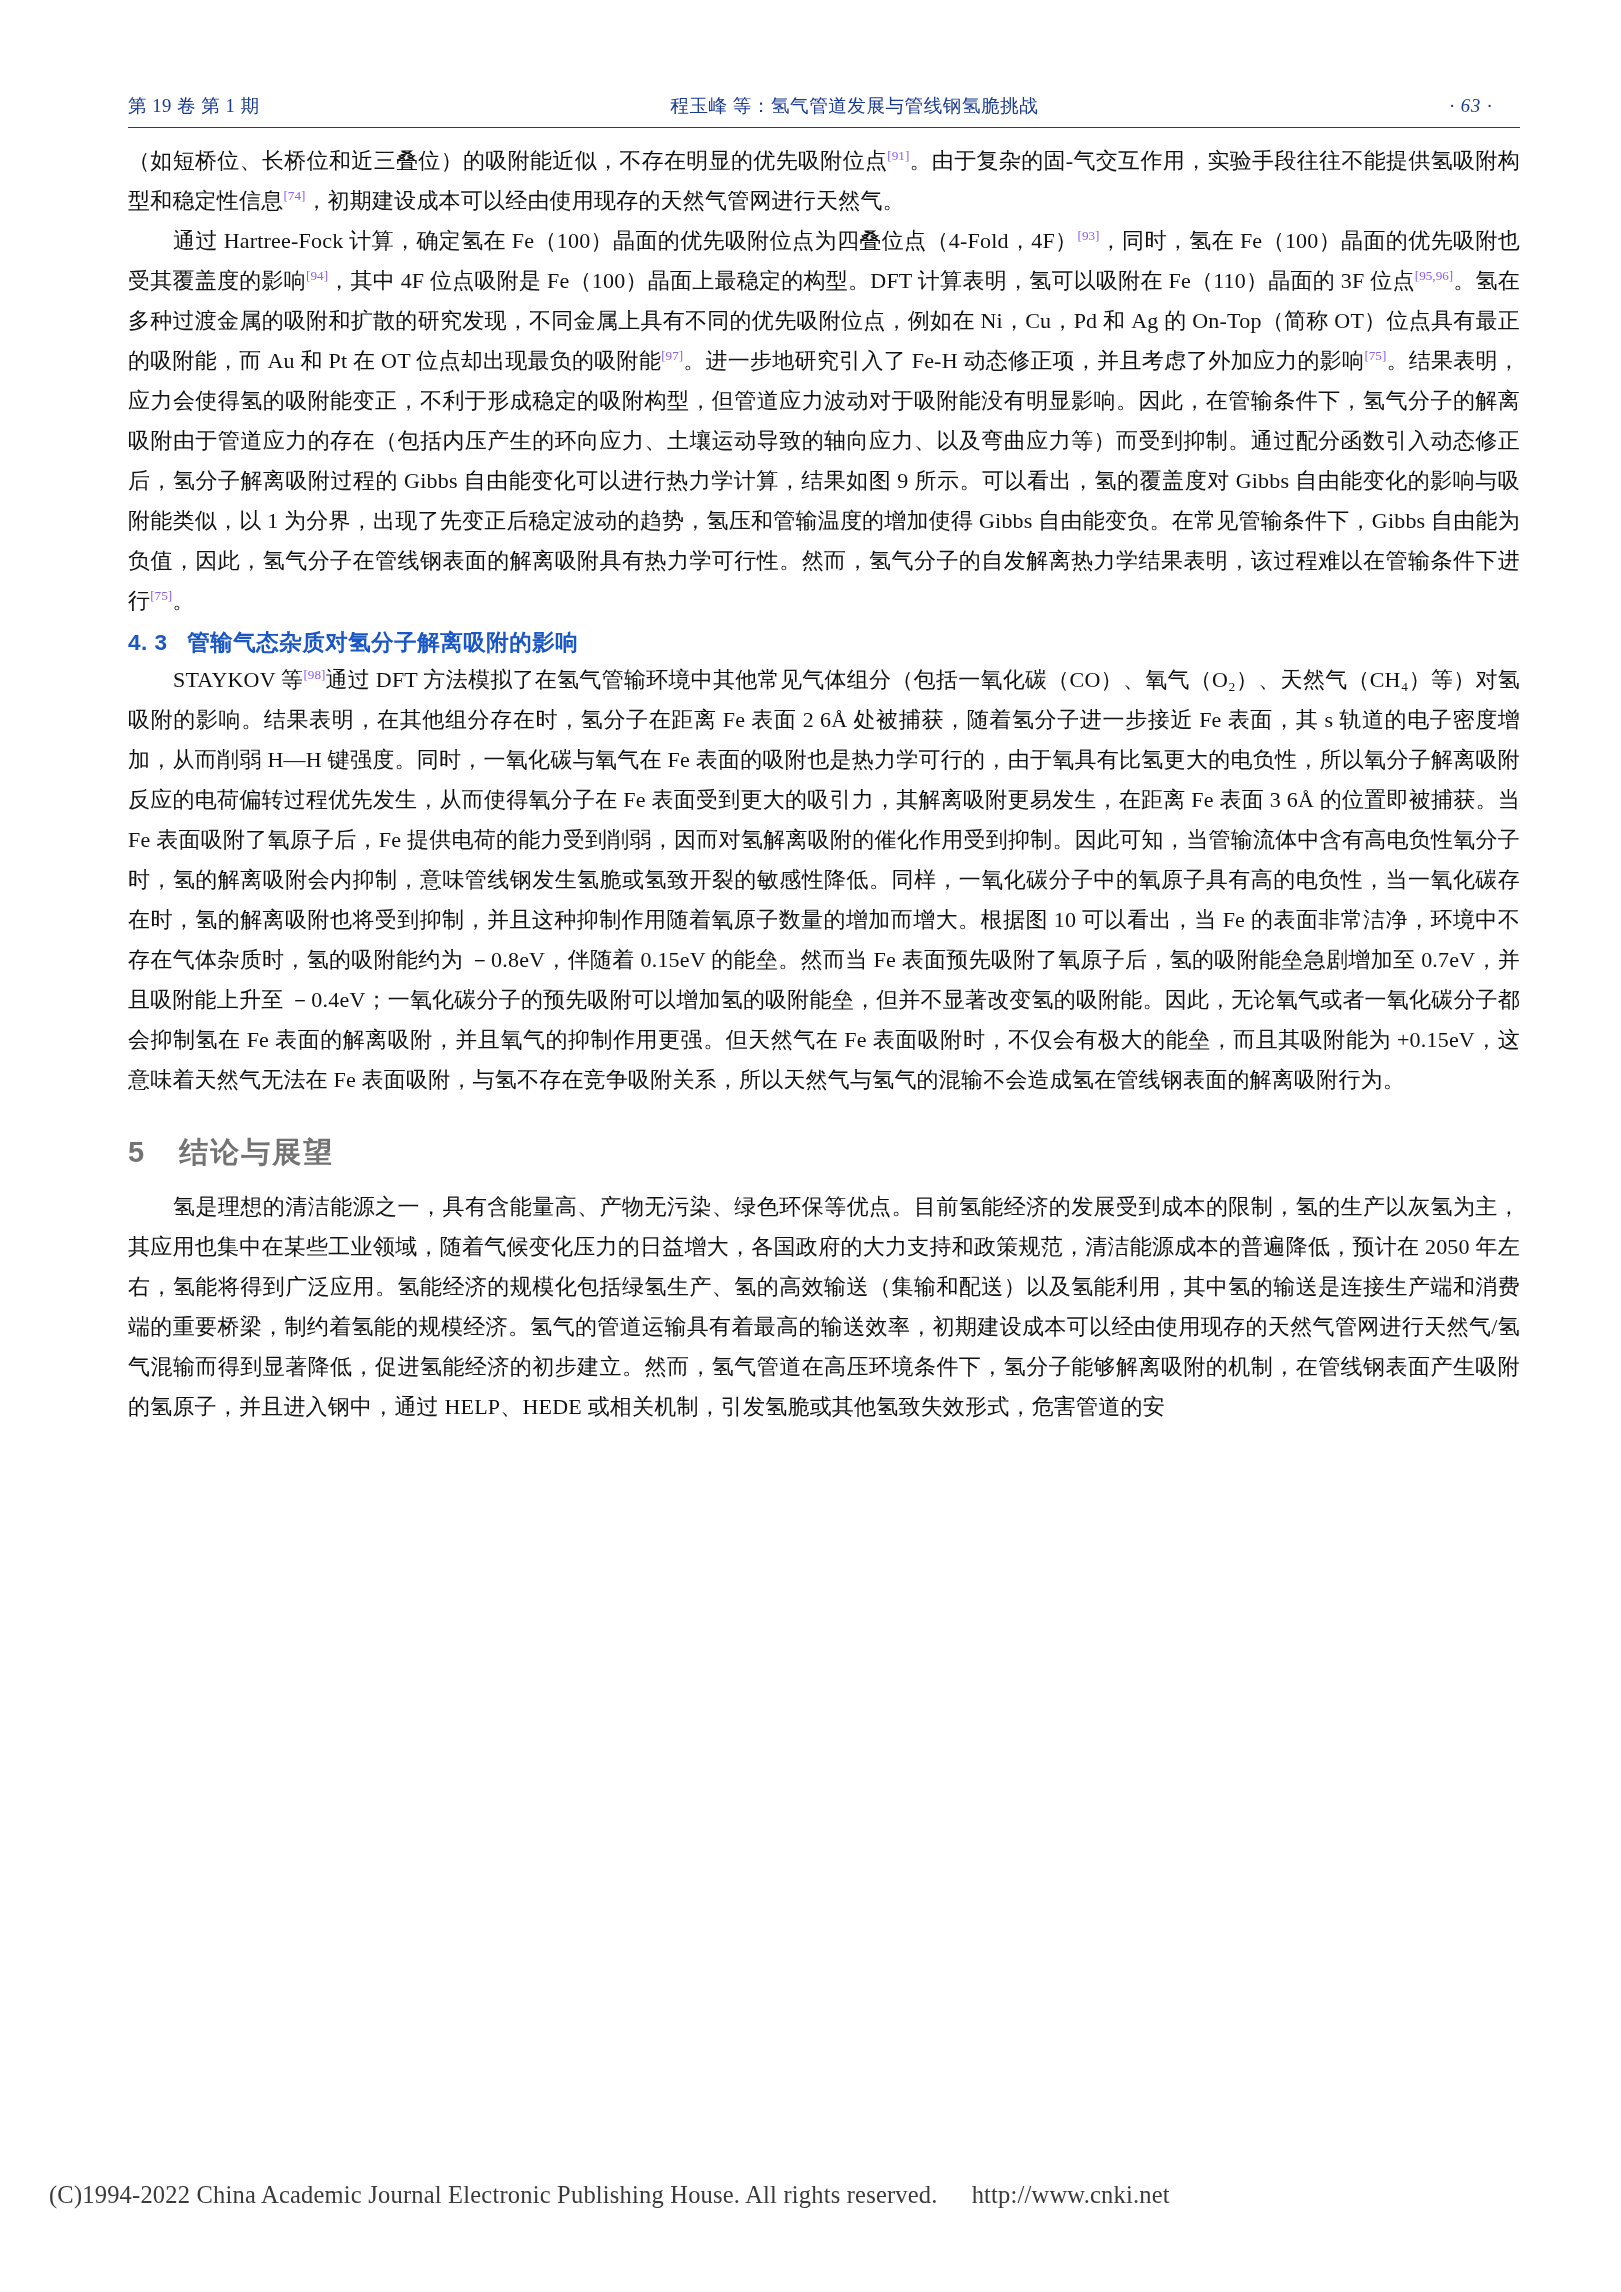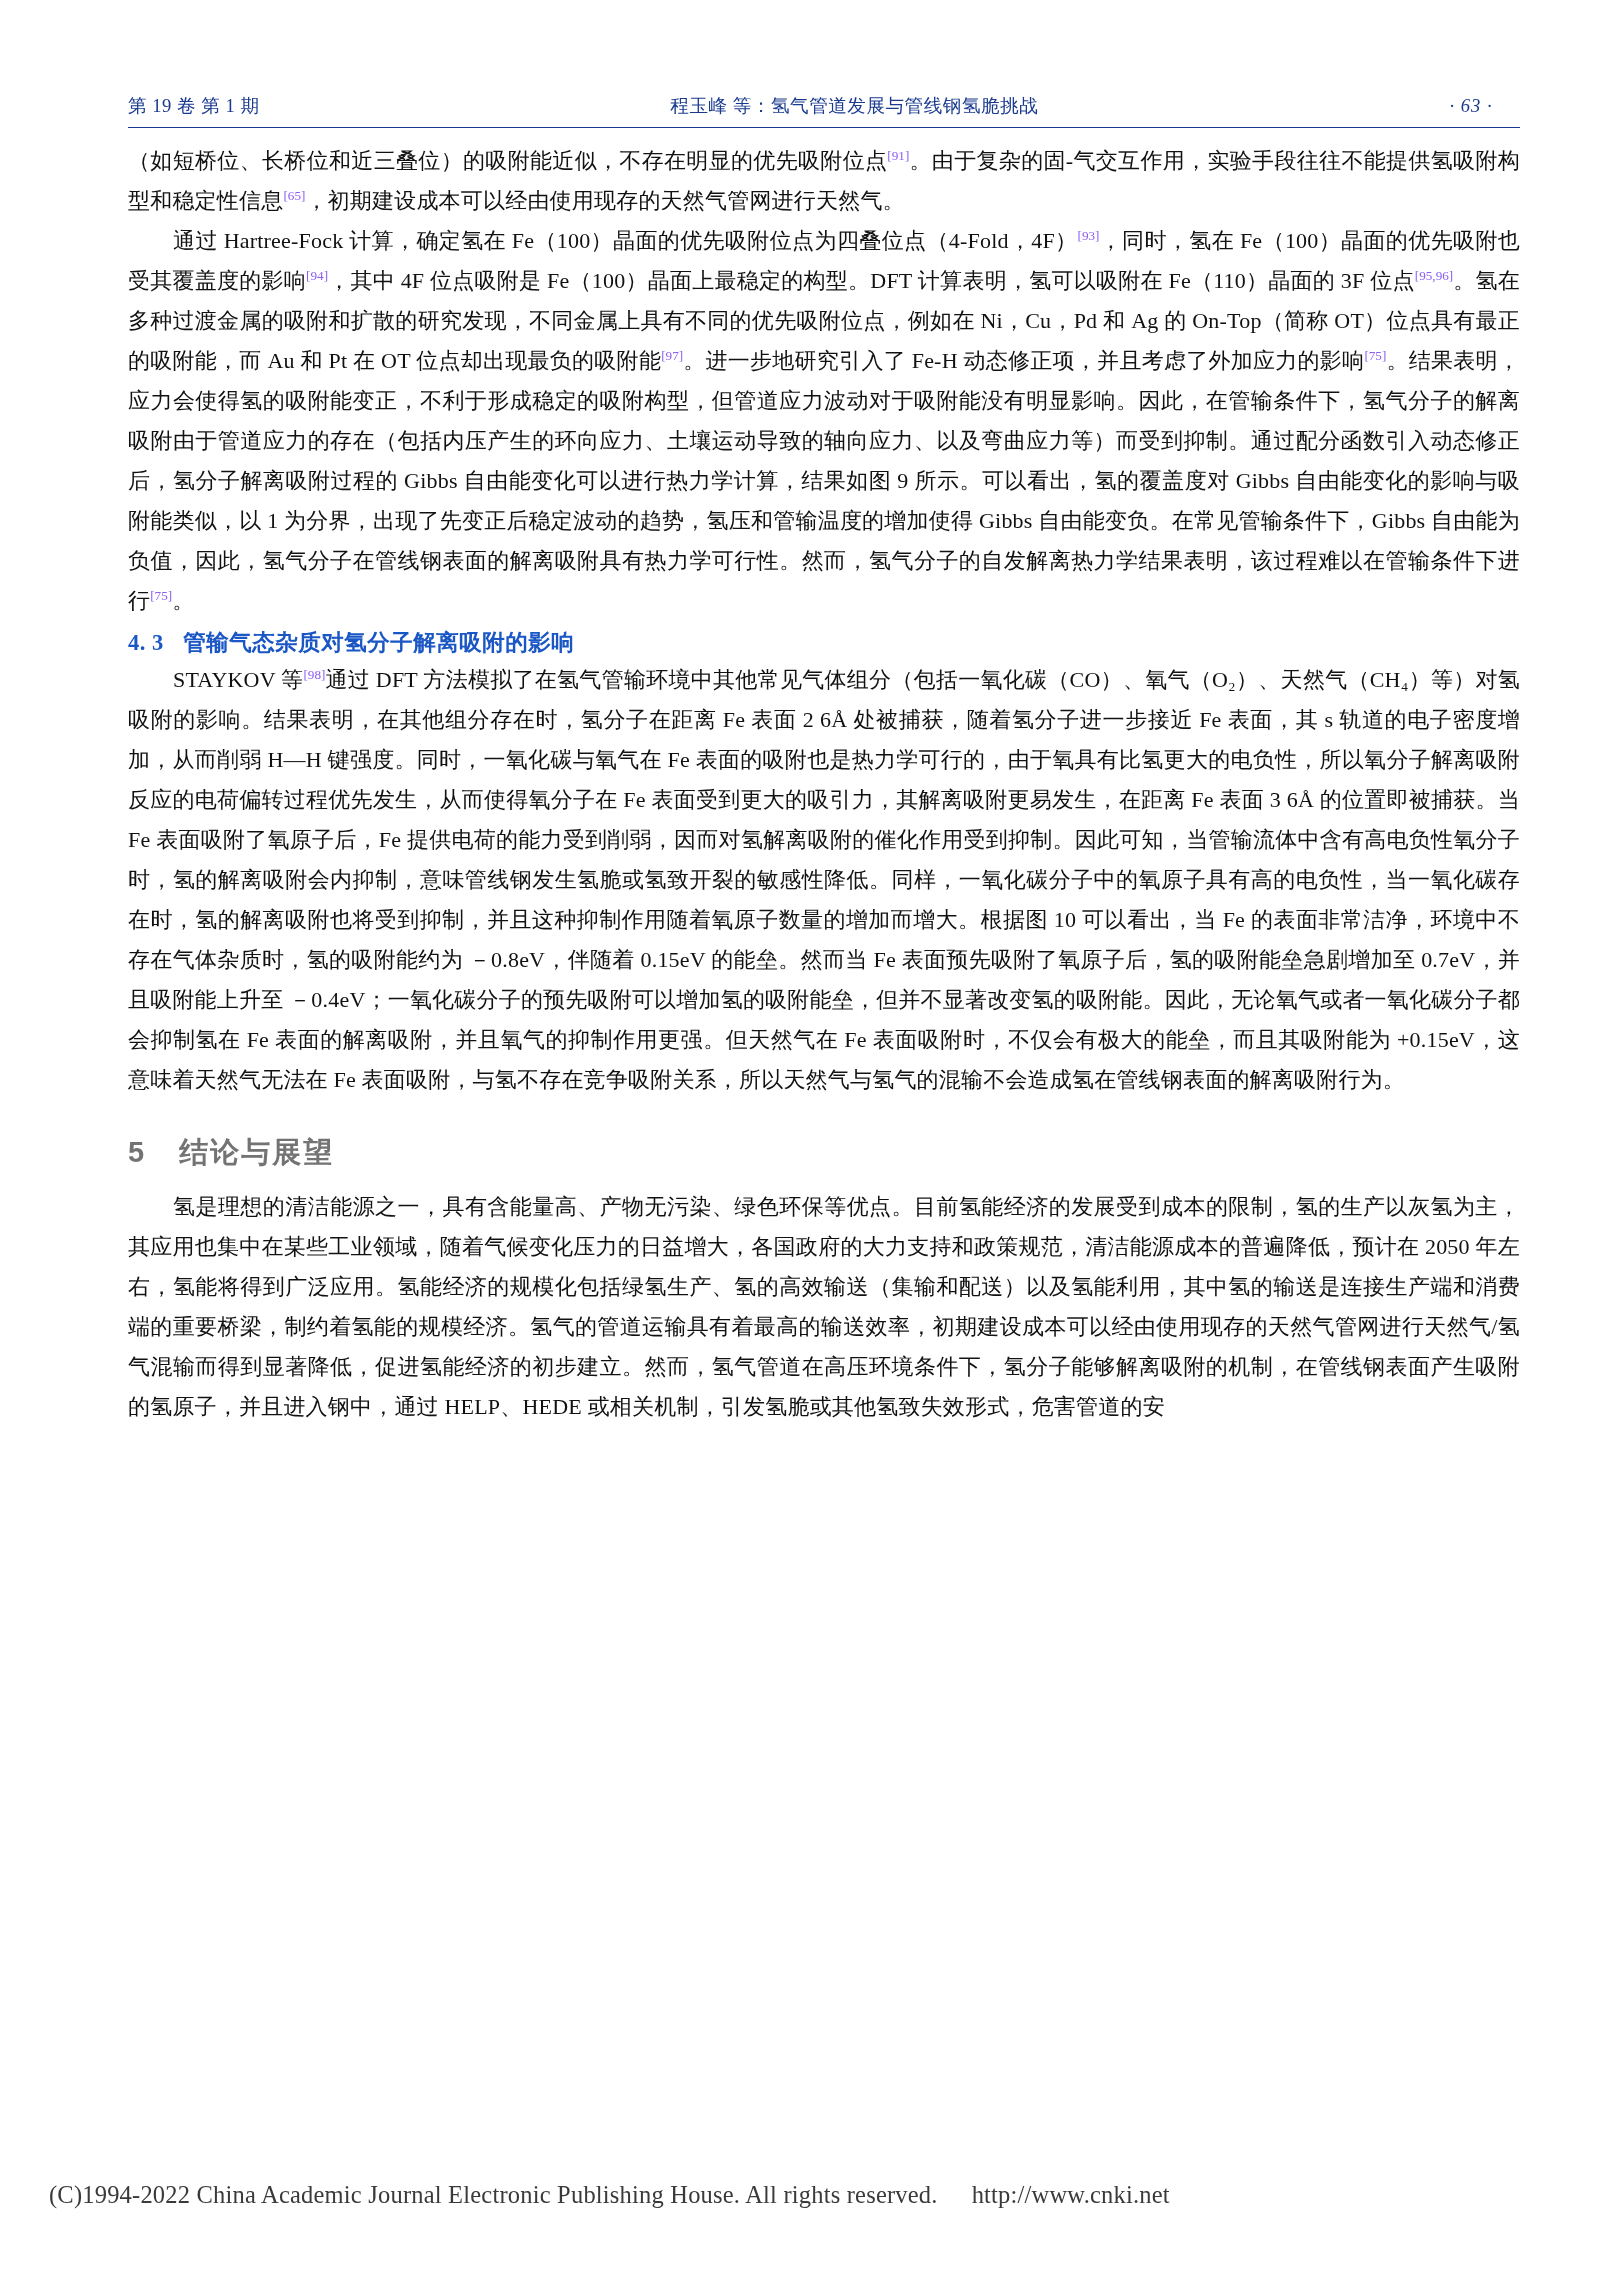--- a/index.html
+++ b/index.html
@@ -78,21 +78,21 @@
     line-height: 0;
     letter-spacing: 0;
   }
 
   h3.sub {
     font-size: 22.5px;
     color: #1a56c4;
     font-weight: bold;
     margin: 5.9px 0 2px 0;
     letter-spacing: 0.5px;
-    font-family: Liberation Serif, serif;
+    font-family: Liberation Sans, sans-serif;
   }
   h3.sub .num { margin-right: 19.6px; }
 
   h2.sec {
     font-size: 29px;
     color: #737373;
     font-weight: bold;
     margin: 33px 0 13.7px 0;
     letter-spacing: 2px;
     font-family: "Liberation Sans", sans-serif;
@@ -122,21 +122,21 @@
 
   <div class="content">
 
     <div class="runhead">
       <span class="rh-left">第 19 卷  第 1 期</span>
       <span class="rh-center">程玉峰 等：氢气管道发展与管线钢氢脆挑战</span>
       <span class="rh-right">· 63 ·</span>
     </div>
     <div class="rule"></div>
 
-    <p class="para"><span>（如短桥位、长桥位和近三叠位）的吸附能近似，不存在明显的优先吸附位点</span><sup class="ref">[91]</sup><span>。由于复杂的固-气交互作用，实验手段往往不能提供氢吸附构型和稳定性信息</span><sup class="ref">[65]</sup><span>，初期建设成本可以经由使用现存的天然气管网进行天然气。</span></p>
+    <p class="para"><span>（如短桥位、长桥位和近三叠位）的吸附能近似，不存在明显的优先吸附位点</span><sup class="ref">[91]</sup><span>。由于复杂的固-气交互作用，实验手段往往不能提供氢吸附构型和稳定性信息</span><sup class="ref">[74]</sup><span>，初期建设成本可以经由使用现存的天然气管网进行天然气。</span></p>
 
     <p class="para indent"><span>通过 Hartree-Fock 计算，确定氢在 Fe（100）晶面的优先吸附位点为四叠位点（4-Fold，4F）</span><sup class="ref">[93]</sup><span>，同时，氢在 Fe（100）晶面的优先吸附也受其覆盖度的影响</span><sup class="ref">[94]</sup><span>，其中 4F 位点吸附是 Fe（100）晶面上最稳定的构型。DFT 计算表明，氢可以吸附在 Fe（110）晶面的 3F 位点</span><sup class="ref">[95,96]</sup><span>。氢在多种过渡金属的吸附和扩散的研究发现，不同金属上具有不同的优先吸附位点，例如在 Ni，Cu，Pd 和 Ag 的 On-Top（简称 OT）位点具有最正的吸附能，而 Au 和 Pt 在 OT 位点却出现最负的吸附能</span><sup class="ref">[97]</sup><span>。进一步地研究引入了 Fe-H 动态修正项，并且考虑了外加应力的影响</span><sup class="ref">[75]</sup><span>。结果表明，应力会使得氢的吸附能变正，不利于形成稳定的吸附构型，但管道应力波动对于吸附能没有明显影响。因此，在管输条件下，氢气分子的解离吸附由于管道应力的存在（包括内压产生的环向应力、土壤运动导致的轴向应力、以及弯曲应力等）而受到抑制。通过配分函数引入动态修正后，氢分子解离吸附过程的 Gibbs 自由能变化可以进行热力学计算，结果如图 9 所示。可以看出，氢的覆盖度对 Gibbs 自由能变化的影响与吸附能类似，以 1 为分界，出现了先变正后稳定波动的趋势，氢压和管输温度的增加使得 Gibbs 自由能变负。在常见管输条件下，Gibbs 自由能为负值，因此，氢气分子在管线钢表面的解离吸附具有热力学可行性。然而，氢气分子的自发解离热力学结果表明，该过程难以在管输条件下进行</span><sup class="ref">[75]</sup><span>。</span></p>
 
     <h3 class="sub"><span class="num">4. 3</span><span>管输气态杂质对氢分子解离吸附的影响</span></h3>
 
     <p class="para indent"><span>STAYKOV 等</span><sup class="ref">[98]</sup><span>通过 DFT 方法模拟了在氢气管输环境中其他常见气体组分（包括一氧化碳（CO）、氧气（O₂）、天然气（CH₄）等）对氢吸附的影响。结果表明，在其他组分存在时，氢分子在距离 Fe 表面 2 6Å 处被捕获，随着氢分子进一步接近 Fe 表面，其 s 轨道的电子密度增加，从而削弱 H—H 键强度。同时，一氧化碳与氧气在 Fe 表面的吸附也是热力学可行的，由于氧具有比氢更大的电负性，所以氧分子解离吸附反应的电荷偏转过程优先发生，从而使得氧分子在 Fe 表面受到更大的吸引力，其解离吸附更易发生，在距离 Fe 表面 3 6Å 的位置即被捕获。当 Fe 表面吸附了氧原子后，Fe 提供电荷的能力受到削弱，因而对氢解离吸附的催化作用受到抑制。因此可知，当管输流体中含有高电负性氧分子时，氢的解离吸附会内抑制，意味管线钢发生氢脆或氢致开裂的敏感性降低。同样，一氧化碳分子中的氧原子具有高的电负性，当一氧化碳存在时，氢的解离吸附也将受到抑制，并且这种抑制作用随着氧原子数量的增加而增大。根据图 10 可以看出，当 Fe 的表面非常洁净，环境中不存在气体杂质时，氢的吸附能约为 －0.8eV，伴随着 0.15eV 的能垒。然而当 Fe 表面预先吸附了氧原子后，氢的吸附能垒急剧增加至 0.7eV，并且吸附能上升至 －0.4eV；一氧化碳分子的预先吸附可以增加氢的吸附能垒，但并不显著改变氢的吸附能。因此，无论氧气或者一氧化碳分子都会抑制氢在 Fe 表面的解离吸附，并且氧气的抑制作用更强。但天然气在 Fe 表面吸附时，不仅会有极大的能垒，而且其吸附能为 +0.15eV，这意味着天然气无法在 Fe 表面吸附，与氢不存在竞争吸附关系，所以天然气与氢气的混输不会造成氢在管线钢表面的解离吸附行为。</span></p>
 
     <h2 class="sec"><span class="num">5</span><span>结论与展望</span></h2>
 
     <p class="para indent">氢是理想的清洁能源之一，具有含能量高、产物无污染、绿色环保等优点。目前氢能经济的发展受到成本的限制，氢的生产以灰氢为主，其应用也集中在某些工业领域，随着气候变化压力的日益增大，各国政府的大力支持和政策规范，清洁能源成本的普遍降低，预计在 2050 年左右，氢能将得到广泛应用。氢能经济的规模化包括绿氢生产、氢的高效输送（集输和配送）以及氢能利用，其中氢的输送是连接生产端和消费端的重要桥梁，制约着氢能的规模经济。氢气的管道运输具有着最高的输送效率，初期建设成本可以经由使用现存的天然气管网进行天然气/氢气混输而得到显著降低，促进氢能经济的初步建立。然而，氢气管道在高压环境条件下，氢分子能够解离吸附的机制，在管线钢表面产生吸附的氢原子，并且进入钢中，通过 HELP、HEDE 或相关机制，引发氢脆或其他氢致失效形式，危害管道的安</p>

